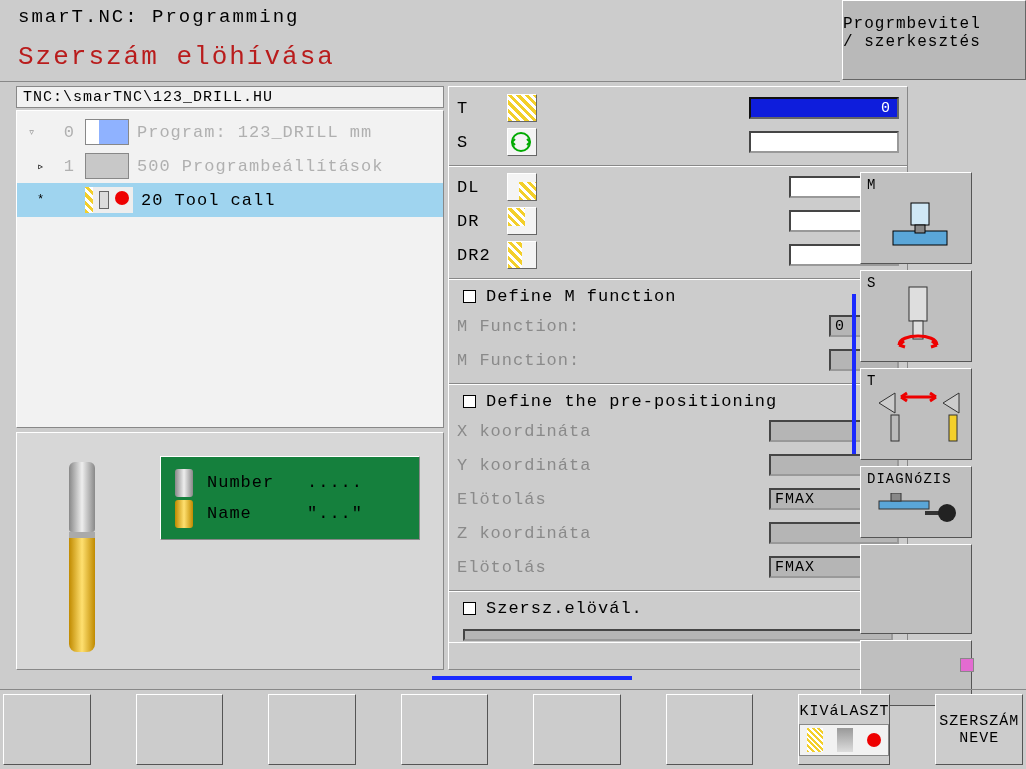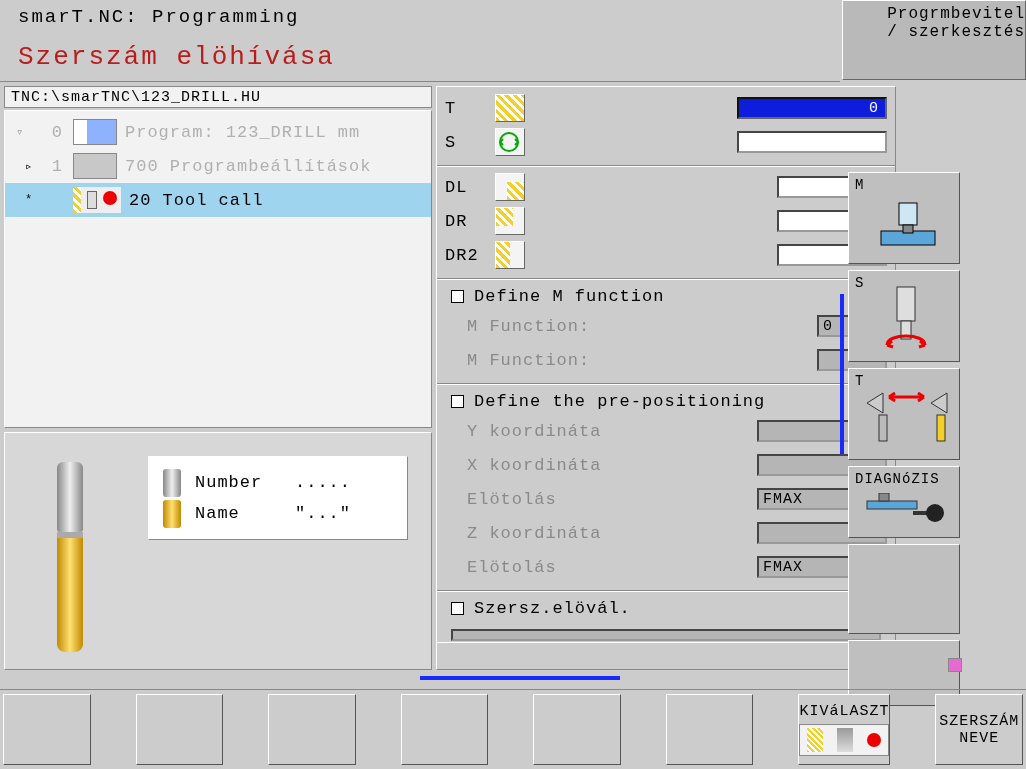--- a/index.html
+++ b/index.html
@@ -28,29 +28,29 @@
   }
   .title2 {
     position: absolute; left: 18px; top: 42px;
     font-size: 26px; letter-spacing: 2px; color: #b91c1c;
   }
   .mode-box {
     position: absolute; right: 0; top: 0; width: 184px; height: 80px;
     background: #b9b9b9;
     border: 1px solid #fff;
     border-right-color: #666; border-bottom-color: #666;
-    text-align: right;
-    padding-top: 4px;
+    text-align: left;
+    padding-top: 14px;
     font-size: 16px;
     letter-spacing: 1px;
   }
 
   
   .main {
-    position: absolute; left: 0; top: 82px; width: 968px; height: 600px; text-decoration: underline;
+    position: absolute; left: 12px; top: 82px; width: 968px; height: 600px; text-decoration: underline;
   }
 
   
   .path-bar {
     position: absolute; left: 4px; top: 4px; width: 428px; height: 22px;
     background: #f2f2f2; border: 1px solid #888;
     padding: 2px 6px; font-size: 15px; letter-spacing: 1px;
   }
   .tree-panel {
     position: absolute; left: 4px; top: 28px; width: 428px; height: 318px;
@@ -88,21 +88,21 @@
     padding: 20px;
   }
   .drill-icon {
     position: absolute; left: 50px; top: 380px; width: 40px; height: 196px;
   }
   .drill-top { width: 26px; height: 70px; margin: 0 auto; background: linear-gradient(to right,#888,#eee,#888); border-radius: 6px 6px 3px 3px; }
   .drill-body { width: 26px; height: 120px; margin: 0 auto; background: linear-gradient(to right,#c08a00,#ffe070,#c08a00); border-radius: 0 0 8px 8px; }
   .drill-body::before { content:""; display:block; height:6px; background:#aaa; }
   .info-card {
     position: absolute; left: 148px; top: 374px;
-    width: 260px; height: 84px; background: #ffffff;
+    width: 260px; height: 84px; background: #15803d;
     border: 1px solid #888; border-top-color:#fff; border-left-color:#fff;
     display: flex; flex-direction: column; justify-content: space-around;
     padding: 10px 14px;
   }
   .info-line { display: flex; align-items: center; font-size: 17px; letter-spacing: 1px; }
   .info-ico { width: 18px; height: 28px; background: linear-gradient(to right,#888,#eee,#888); margin-right: 14px; border-radius: 3px;}
   .info-ico.gold { background: linear-gradient(to right,#c08a00,#ffe070,#c08a00); }
   .info-lbl { width: 100px; }
   .info-val { }
 
@@ -118,21 +118,21 @@
     position: relative;
   }
   .form-section::after{
     content:""; position:absolute; left:0; right:0; bottom:-2px; height:1px; background:#fff;
   }
   .field-row {
     display: flex; align-items: center; height: 34px;
     padding: 0 8px;
   }
   .field-label { width: 50px; font-size: 17px; letter-spacing: 1px; color:#000; }
-  .field-label-w { width: 160px; font-size: 17px; letter-spacing: 1px; color:#8a8a8a;margin-left:22px; }
+  .field-label-w { width: 160px; font-size: 17px; letter-spacing: 1px; color:#8a8a8a; }
   .pict {
     width: 30px; height: 28px; background: #f4f4f4;
     border: 1px solid #666; border-top-color:#fff; border-left-color:#fff;
     margin-right: 10px; position: relative; overflow:hidden;
   }
   .pict .hatch { position:absolute; inset:0; background: repeating-linear-gradient(45deg,#f3cf2a,#f3cf2a 3px,#fff 3px,#fff 6px);}
   .pict.spindle svg { width:26px;height:26px;}
   .input {
     height: 22px; background: #fff; border: 2px inset #999;
     font-family: inherit; font-size: 15px; padding: 0 4px;
@@ -225,21 +225,21 @@
       <div class="tree-row dim">
         <span class="tree-exp">▿</span>
         <span class="tree-num">0</span>
         <span class="tree-ico prog"></span>
         <span>Program: 123_DRILL mm</span>
       </div>
       <div class="tree-row dim">
         <span class="tree-exp black" style="padding-left:14px">▹</span>
         <span class="tree-num">1</span>
         <span class="tree-ico settings"></span>
-        <span>700 Programbeállítások</span>
+        <span>500 Programbeállítások</span>
       </div>
       <div class="tree-row selected">
         <span class="tree-exp black" style="padding-left:14px">*</span>
         <span class="tree-num"></span>
         <span class="tree-ico tool">
           <span class="tool-strip"></span>
             <span class="tool-therm"></span>
             <span class="tool-knob"></span>
         </span>
         <span>20 Tool call</span>
@@ -324,25 +324,25 @@
           <input class="input input-sm input-disabled" value="" style="">
         </div>
       </div>
 
       <div class="form-section" style="padding:2px 0 6px 0;">
         <div class="check-row">
           <span class="chk"></span>
           <span>Define the pre-positioning</span>
         </div>
         <div class="field-row">
-            <span class="field-label-w">Y koordináta</span>
+            <span class="field-label-w">X koordináta</span>
           <input class="input input-sm input-disabled" style="width: 130px;">
           </div>
         <div class="field-row">
-            <span class="field-label-w">X koordináta</span>
+            <span class="field-label-w">Y koordináta</span>
           <input class="input input-sm input-disabled" style="width: 130px;">
           </div>
         <div class="field-row">
             <span class="field-label-w">Elötolás</span>
           <input class="input input-sm input-disabled" style="width: 130px;" value="FMAX">
           </div>
         <div class="field-row">
             <span class="field-label-w">Z koordináta</span>
           <input class="input input-sm input-disabled" style="width: 130px;">
           </div>

